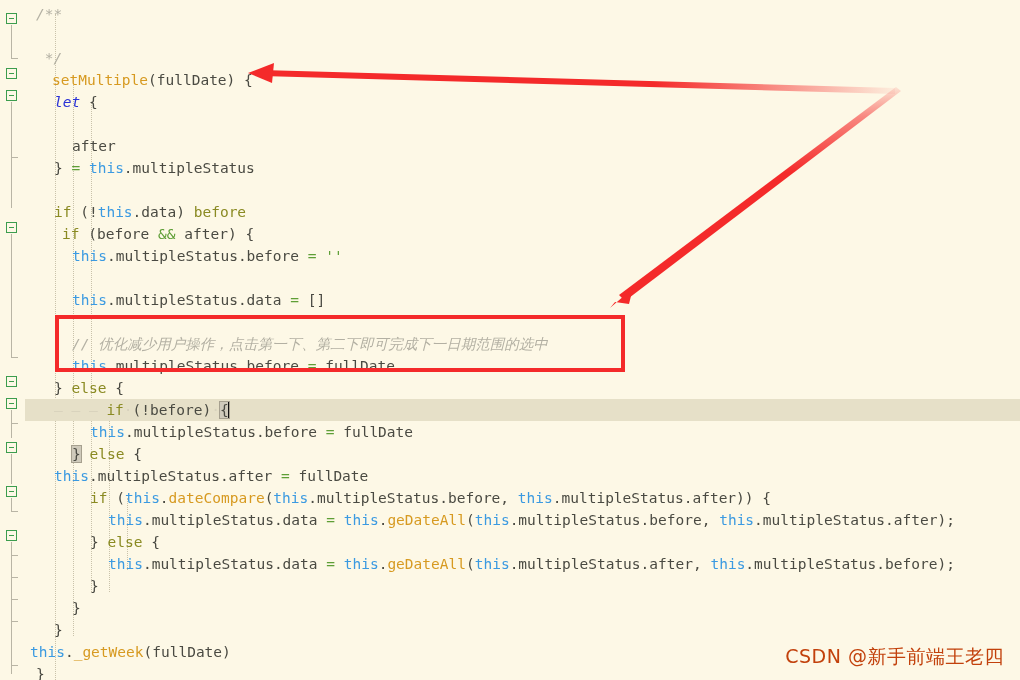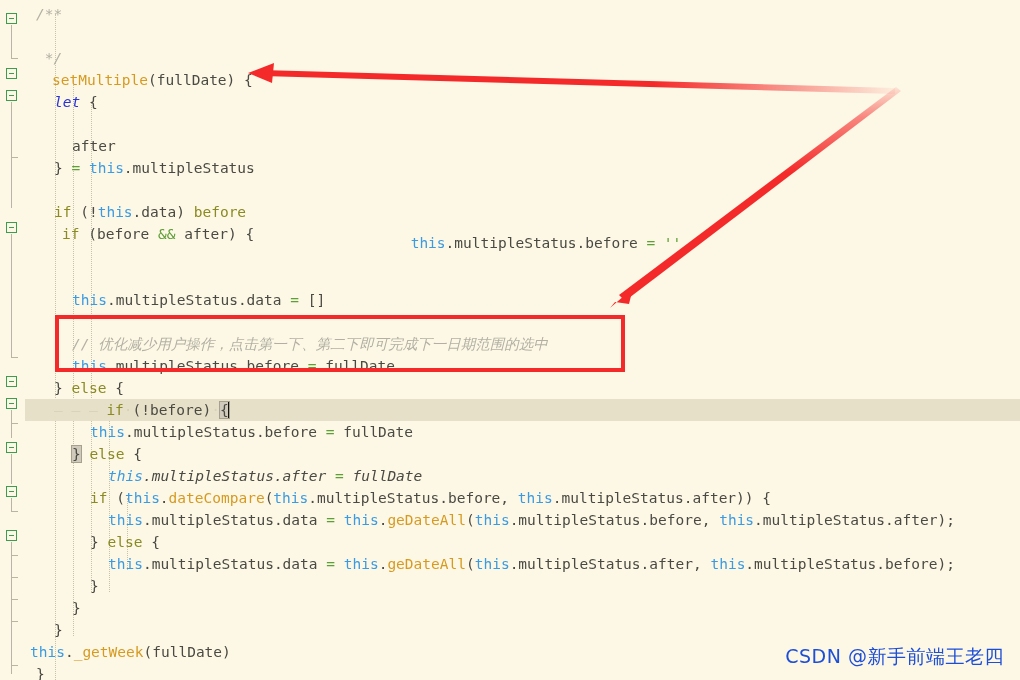--- a/index.html
+++ b/index.html
@@ -132,21 +132,21 @@
     pointer-events: none;
   }
 
   
   .watermark {
     position: absolute;
     right: 16px;
     bottom: 10px;
     font-family: "DejaVu Sans", sans-serif;
     font-size: 19px;
-    color: #1d4ed8;
+    color: #c2410c;
     letter-spacing: 0.5px;
     z-index: 7;
     white-space: nowrap;
   }
 </style>
 </head>
 <body>
 
 <div id="app">
 
@@ -159,30 +159,30 @@
   <div class="code" id="code-layer">
       <div class="line" style="top: 3px;"><span class="txt" style="padding-left: 36px;"><span class="c-comment">/**</span></span></div>
       <div class="line" style="top: 47px;"><span class="txt" style="padding-left: 36px;"><span class="c-comment"> */</span></span></div>
       <div class="line" style="top: 69px; padding-left: 16px;"><span class="txt" style="padding-left: 36px;"><span class="c-fn">setMultiple</span><span class="c-punct">(</span><span class="c-ident">fullDate</span><span class="c-punct">)</span> <span class="c-punct">{</span></span></div>
       <div class="line" style="top: 91px;"><span class="txt" style="padding-left: 54px;"><span class="c-kwi">let</span> <span class="c-punct">{</span></span></div>
       <div class="line" style="top: 135px;"><span class="txt" style="padding-left: 72px;"><span class="c-ident">after</span></span></div>
       <div class="line" style="top: 157px;"><span class="txt" style="padding-left: 54px;"><span class="c-punct">}</span> <span class="c-op">=</span> <span class="c-this">this</span><span class="c-punct">.</span><span class="c-ident">multipleStatus</span></span></div>
       <div class="line" style="top: 179px;"><span class="txt" style="padding-left: 36px;"></span></div>
       <div class="line" style="top: 201px;"><span class="txt" style="padding-left: 54px;"><span class="c-kw">if</span> <span class="c-punct">(</span><span class="c-punct">!</span><span class="c-this">this</span><span class="c-punct">.</span><span class="c-ident">data</span><span class="c-punct">)</span> <span class="c-kw">before</span></span></div>
       <div class="line" style="top: 223px;"><span class="txt" style="padding-left: 62px;"><span class="c-kw">if</span> <span class="c-punct">(</span><span class="c-ident">before</span> <span class="c-op">&amp;</span><span class="c-op">&amp;</span> <span class="c-ident">after</span><span class="c-punct">)</span> <span class="c-punct">{</span></span></div>
-      <div class="line" style="top: 232px; text-align: center;"><span class="txt" style="padding-left: 72px;"><span class="c-this">this</span><span class="c-punct">.</span><span class="c-ident">multipleStatus</span><span class="c-punct">.</span><span class="c-ident">before</span> <span class="c-op">=</span> <span class="c-str">''</span></span></div>
+      <div class="line" style="top: 245px;"><span class="txt" style="padding-left: 72px;"><span class="c-this">this</span><span class="c-punct">.</span><span class="c-ident">multipleStatus</span><span class="c-punct">.</span><span class="c-ident">before</span> <span class="c-op">=</span> <span class="c-str">''</span></span></div>
       <div class="line" style="top: 289px;"><span class="txt" style="padding-left: 72px;"><span class="c-this">this</span><span class="c-punct">.</span><span class="c-ident">multipleStatus</span><span class="c-punct">.</span><span class="c-ident">data</span> <span class="c-op">=</span> <span class="c-punct">[</span><span class="c-punct">]</span></span></div>
       <div class="line" style="top: 311px;"><span class="txt" style="padding-left: 36px;"></span></div>
       <div class="line" style="top: 333px;"><span class="txt" style="padding-left: 72px;"><span class="c-comment">// <span class="c-cjk">优</span><span class="c-cjk">化</span><span class="c-cjk">减</span><span class="c-cjk">少</span><span class="c-cjk">用</span><span class="c-cjk">户</span><span class="c-cjk">操</span><span class="c-cjk">作</span><span class="c-cjk">，</span><span class="c-cjk">点</span><span class="c-cjk">击</span><span class="c-cjk">第</span><span class="c-cjk">一</span><span class="c-cjk">下</span><span class="c-cjk">、</span><span class="c-cjk">第</span><span class="c-cjk">二</span><span class="c-cjk">下</span><span class="c-cjk">即</span><span class="c-cjk">可</span><span class="c-cjk">完</span><span class="c-cjk">成</span><span class="c-cjk">下</span><span class="c-cjk">一</span><span class="c-cjk">日</span><span class="c-cjk">期</span><span class="c-cjk">范</span><span class="c-cjk">围</span><span class="c-cjk">的</span><span class="c-cjk">选</span><span class="c-cjk">中</span></span></span></div>
       <div class="line" style="top: 355px;"><span class="txt" style="padding-left: 72px;"><span class="c-this">this</span><span class="c-punct">.</span><span class="c-ident">multipleStatus</span><span class="c-punct">.</span><span class="c-ident">before</span> <span class="c-op">=</span> <span class="c-ident">fullDate</span></span></div>
       <div class="line" style="top: 377px;"><span class="txt" style="padding-left: 54px;"><span class="c-punct">}</span> <span class="c-kw">else</span> <span class="c-punct">{</span></span></div>
       <div class="line current" style="top: 399px;"><span class="txt" style="padding-left: 54px;"><span class="dot">—&nbsp;—&nbsp;—&nbsp;</span><span class="c-kw">if</span><span class="dot">·</span><span class="c-punct">(!</span><span class="c-ident">before</span><span class="c-punct">)</span><span class="dot">·</span><span class="c-punct brace-match">{</span><span class="caret"></span></span></div>
       <div class="line" style="top: 421px;"><span class="txt" style="padding-left: 90px;"><span class="c-this">this</span><span class="c-punct">.</span><span class="c-ident">multipleStatus</span><span class="c-punct">.</span><span class="c-ident">before</span> <span class="c-op">=</span> <span class="c-ident">fullDate</span></span></div>
       <div class="line" style="top: 443px;"><span class="txt" style="padding-left: 72px;"><span class="c-punct brace-match">}</span> <span class="c-kw">else</span> <span class="c-punct">{</span></span></div>
-      <div class="line" style="top: 465px;"><span class="txt" style="padding-left: 108px; font-style: italic;"><span class="c-this">this</span><span class="c-punct">.</span><span class="c-ident">multipleStatus</span><span class="c-punct">.</span><span class="c-ident">after</span> <span class="c-op">=</span> <span class="c-ident">fullDate</span></span></div>
+      <div class="line" style="top: 465px;"><span class="txt" style="padding-left: 54px;"><span class="c-this">this</span><span class="c-punct">.</span><span class="c-ident">multipleStatus</span><span class="c-punct">.</span><span class="c-ident">after</span> <span class="c-op">=</span> <span class="c-ident">fullDate</span></span></div>
       <div class="line" style="top: 487px;"><span class="txt" style="padding-left: 90px;"><span class="c-kw">if</span> <span class="c-punct">(</span><span class="c-this">this</span><span class="c-punct">.</span><span class="c-fn">dateCompare</span><span class="c-punct">(</span><span class="c-this">this</span><span class="c-punct">.</span><span class="c-ident">multipleStatus</span><span class="c-punct">.</span><span class="c-ident">before</span><span class="c-punct">,</span> <span class="c-this">this</span><span class="c-punct">.</span><span class="c-ident">multipleStatus</span><span class="c-punct">.</span><span class="c-ident">after</span><span class="c-punct">)</span><span class="c-punct">)</span> <span class="c-punct">{</span></span></div>
       <div class="line" style="top: 509px;"><span class="txt" style="padding-left: 108px;"><span class="c-this">this</span><span class="c-punct">.</span><span class="c-ident">multipleStatus</span><span class="c-punct">.</span><span class="c-ident">data</span> <span class="c-op">=</span> <span class="c-this">this</span><span class="c-punct">.</span><span class="c-fn">geDateAll</span><span class="c-punct">(</span><span class="c-this">this</span><span class="c-punct">.</span><span class="c-ident">multipleStatus</span><span class="c-punct">.</span><span class="c-ident">before</span><span class="c-punct">,</span> <span class="c-this">this</span><span class="c-punct">.</span><span class="c-ident">multipleStatus</span><span class="c-punct">.</span><span class="c-ident">after</span><span class="c-punct">)</span><span class="c-punct">;</span></span></div>
       <div class="line" style="top: 531px;"><span class="txt" style="padding-left: 90px;"><span class="c-punct">}</span> <span class="c-kw">else</span> <span class="c-punct">{</span></span></div>
       <div class="line" style="top: 553px;"><span class="txt" style="padding-left: 108px;"><span class="c-this">this</span><span class="c-punct">.</span><span class="c-ident">multipleStatus</span><span class="c-punct">.</span><span class="c-ident">data</span> <span class="c-op">=</span> <span class="c-this">this</span><span class="c-punct">.</span><span class="c-fn">geDateAll</span><span class="c-punct">(</span><span class="c-this">this</span><span class="c-punct">.</span><span class="c-ident">multipleStatus</span><span class="c-punct">.</span><span class="c-ident">after</span><span class="c-punct">,</span> <span class="c-this">this</span><span class="c-punct">.</span><span class="c-ident">multipleStatus</span><span class="c-punct">.</span><span class="c-ident">before</span><span class="c-punct">)</span><span class="c-punct">;</span></span></div>
       <div class="line" style="top: 575px;"><span class="txt" style="padding-left: 90px;"><span class="c-punct">}</span></span></div>
       <div class="line" style="top: 597px;"><span class="txt" style="padding-left: 72px;"><span class="c-punct">}</span></span></div>
       <div class="line" style="top: 619px;"><span class="txt" style="padding-left: 54px;"><span class="c-punct">}</span></span></div>
       <div class="line" style="top: 641px;"><span class="txt" style="padding-left: 30px;"><span class="c-this">this</span><span class="c-punct">.</span><span class="c-fn">_getWeek</span><span class="c-punct">(</span><span class="c-ident">fullDate</span><span class="c-punct">)</span></span></div>
       <div class="line" style="top: 663px;"><span class="txt" style="padding-left: 36px;"><span class="c-punct">}</span></span></div>
     </div>

